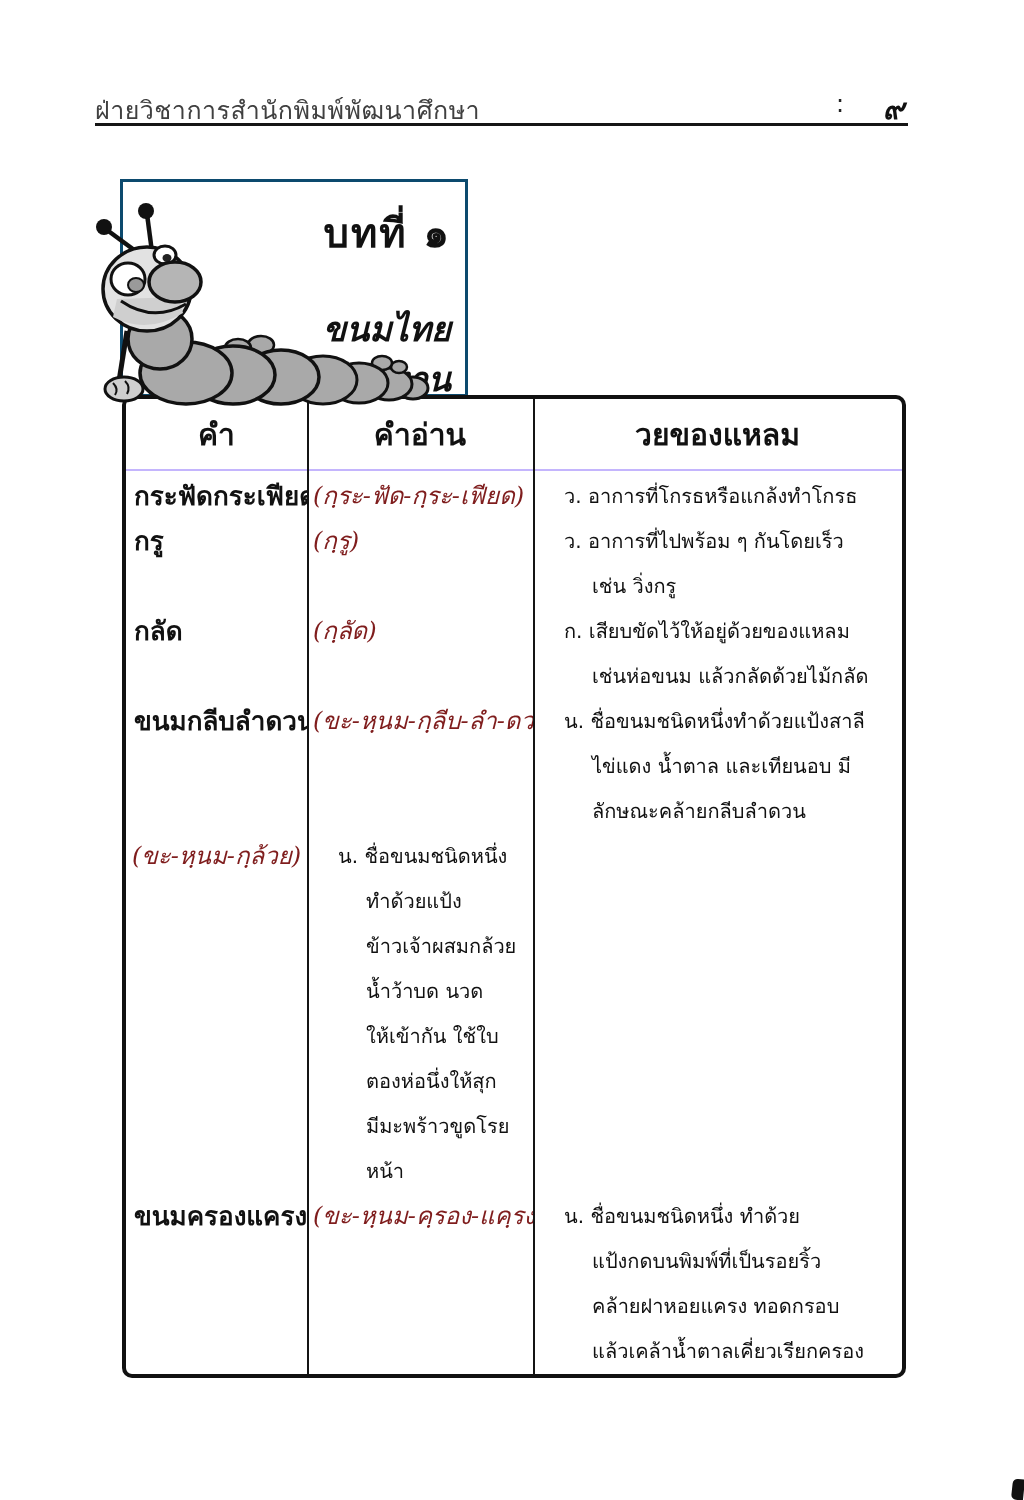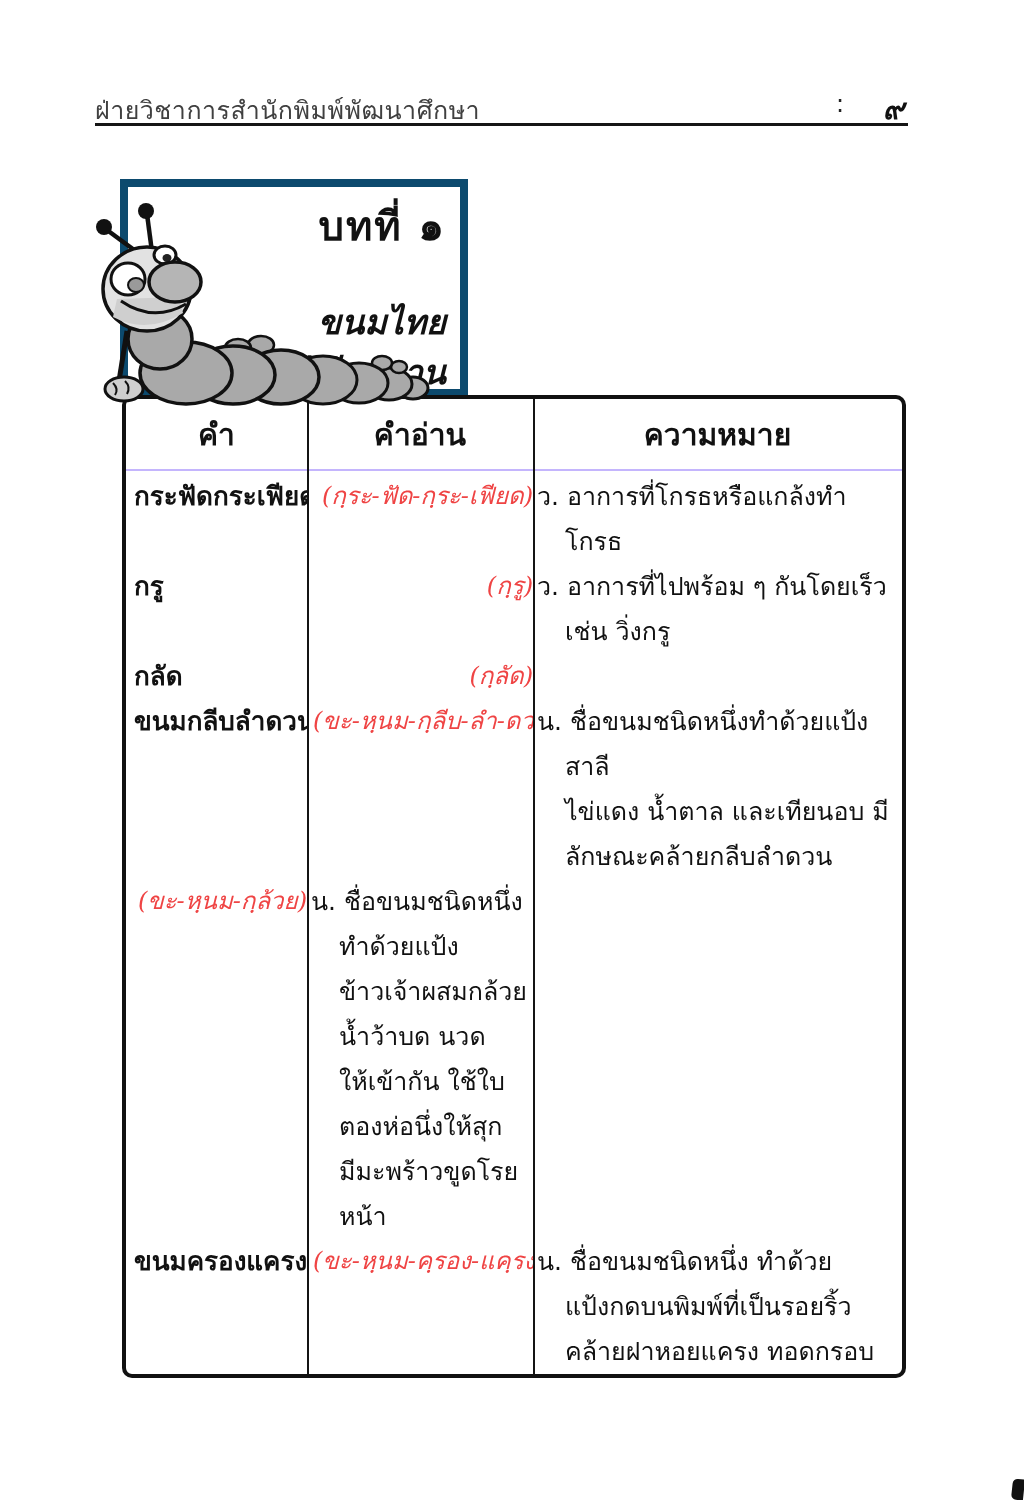--- a/index.html
+++ b/index.html
@@ -33,24 +33,24 @@
   }
   .head-rule {
     position: absolute; left: 95px; top: 123px;
     width: 813px; height: 3px; background: #151515;
   }
 
   
   .chapter-box {
     position: absolute; left: 120px; top: 179px;
     width: 348px; height: 218px;
-    border: 8px solid #0c4a6e;
+    border: 3px solid #0c4a6e;
     background: #fff;
     text-align: right;
-    padding: 12px 14px 0 0;
+    padding: 24px 14px 0 0;
   }
   .chapter-line1 { font-size: 40px; font-weight: bold; line-height: 54px; letter-spacing: 2px; }
   .chapter-line2 { font-size: 34px; font-weight: bold; font-style: italic; line-height: 50px; margin-top: 44px; }
   .chapter-line3 { font-size: 34px; font-weight: bold; font-style: italic; line-height: 50px; }
 
   
   .mascot {
     position: absolute; left: 83px; top: 183px;
     width: 370px; height: 232px; z-index: 6;
   }
@@ -84,26 +84,26 @@
     align-items: start;
   }
   .cell-word {
     padding-left: 8px;
     font-weight: bold; font-size: 26px; line-height: 45px;
     white-space: nowrap; overflow: hidden;
   }
   .cell-reading {
     padding-left: 6px;
     font-family: "DejaVu Serif", serif;
-    font-style: italic; font-size: 24px; line-height: 45px; color: #ef4444;
-    white-space: nowrap; overflow: hidden; text-align: right;
+    font-style: italic; font-size: 24px; line-height: 45px; color: #7f1d1d;
+    white-space: nowrap; overflow: hidden;
   }
   .cell-meaning {
-    padding-left: 32px; text-indent: -28px;
-    font-size: 25px; line-height: 45px;
+    padding-left: 59px; text-indent: -28px;
+    font-size: 20px; line-height: 45px;
     white-space: pre-line;
   }
 
   
   .corner-mark {
     position: absolute; left: 1012px; top: 1479px;
     width: 12px; height: 21px; background: #111;
     border-radius: 5px 0 0 5px; transform: rotate(6deg);
   }
 </style>
@@ -161,38 +161,40 @@
     <path d="M 38 118 Q 70 140 103 121" stroke="#111" stroke-width="3" fill="none"></path>
   </svg>
 
   <div class="vocab-table">
     <div class="col-line c1"></div>
     <div class="col-line c2"></div>
 
     <div class="thead">
       <div class="th">คำ</div>
       <div class="th">คำอ่าน</div>
-      <div class="th">ความหมาย</div>
+      <div class="th">วยของแหลม</div>
     </div>
 
     <div class="tbody">
       <div class="trow">
         <div class="cell-word">กระฟัดกระเฟียด</div>
         <div class="cell-reading">(กฺระ-ฟัด-กฺระ-เฟียด)</div>
         <div class="cell-meaning">ว. อาการที่โกรธหรือแกล้งทำโกรธ</div>
       </div>
       <div class="trow">
         <div class="cell-word">กรู</div>
         <div class="cell-reading">(กฺรู)</div>
         <div class="cell-meaning">ว. อาการที่ไปพร้อม ๆ กันโดยเร็ว
 เช่น วิ่งกรู</div>
       </div>
       <div class="trow">
         <div class="cell-word">กลัด</div>
         <div class="cell-reading">(กฺลัด)</div>
+        <div class="cell-meaning">ก. เสียบขัดไว้ให้อยู่ด้วยของแหลม
+เช่นห่อขนม แล้วกลัดด้วยไม้กลัด</div>
       </div>
       <div class="trow">
         <div class="cell-word">ขนมกลีบลำดวน</div>
         <div class="cell-reading">(ขะ-หฺนม-กฺลีบ-ลำ-ดวน)</div>
         <div class="cell-meaning">น. ชื่อขนมชนิดหนึ่งทำด้วยแป้งสาลี
 ไข่แดง น้ำตาล และเทียนอบ มี
 ลักษณะคล้ายกลีบลำดวน</div>
       </div>
       <div class="trow">
         <div class="cell-reading">(ขะ-หฺนม-กฺล้วย)</div>

